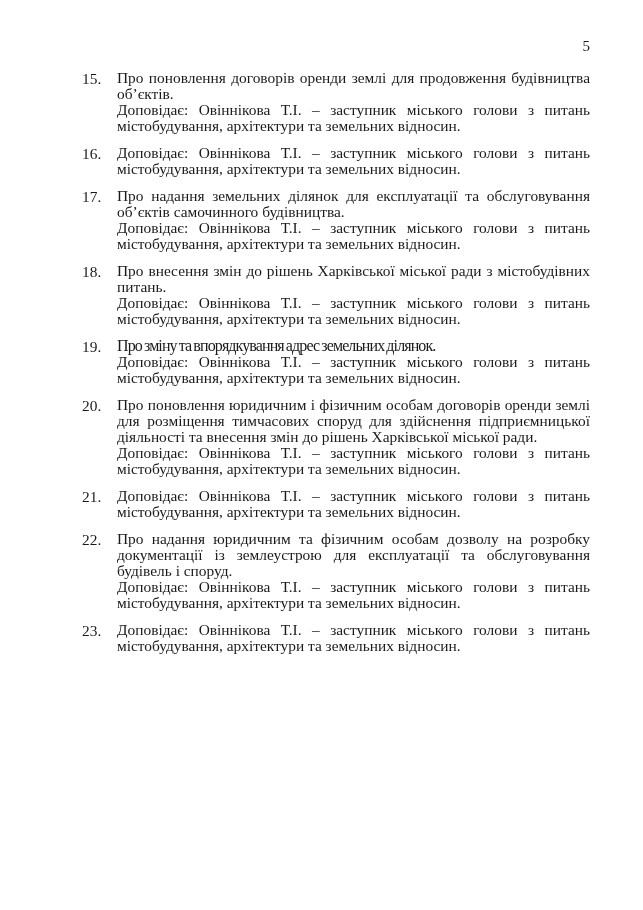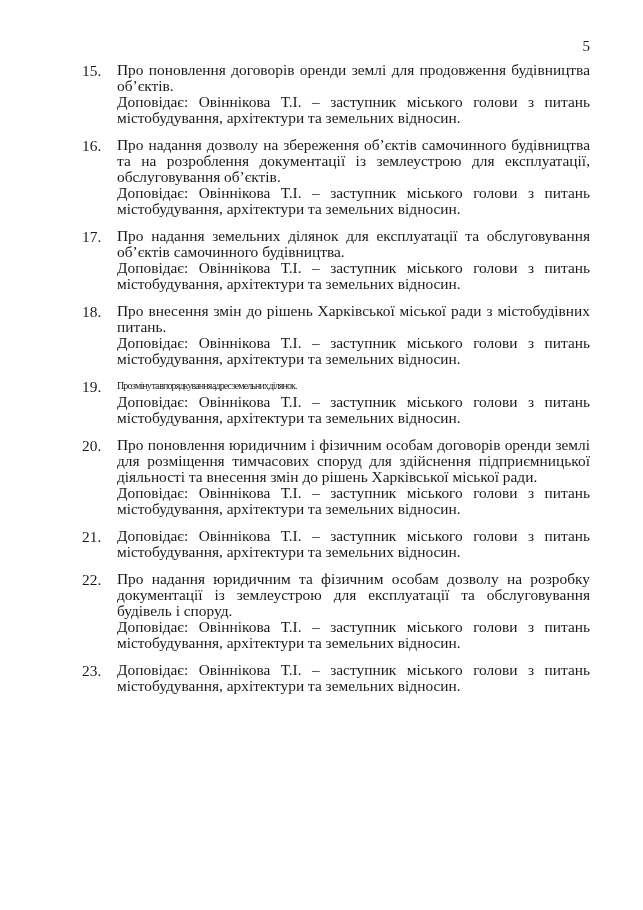--- a/index.html
+++ b/index.html
@@ -26,41 +26,42 @@
   }
   .agenda {
     position: absolute;
     top: 62px;
     left: 82px;
     width: 508px;
   }
   .agenda-item {
     display: flex;
     margin-bottom: 11px;
+    margin-top: 8px;
   }
   .item-num {
     width: 35px;
     flex: 0 0 35px;
     font-size: 15.4px;
     line-height: 17.6px;
   }
   .item-body {
     flex: 1;
     font-size: 15.4px;
     line-height: 16px;
   }
   .item-title, .item-speaker {
     display: block;
     text-align: justify;
     text-align-last: left;
   }
   .item-title.condensed {
     letter-spacing: -0.9px;
     word-spacing: -1px;
-    font-size: 10px;
+    font-size: 16px;
   }
   .item-speaker {
     text-align: justify;
   }
   .item-speaker .line1 {
     display: block;
     text-align: justify;
     text-align-last: justify;
   }
   .item-speaker .line2 {
@@ -81,21 +82,20 @@
       <span class="item-speaker">
         <span class="line1">Доповідає: Овіннікова Т.І. – заступник міського голови з питань</span>
         <span class="line2">містобудування, архітектури та земельних відносин.</span>
       </span>
     </div>
   </div>
 
   <div class="agenda-item">
     <div class="item-num">16.</div>
     <div class="item-body">
-      <span class="item-title">Про надання дозволу на збереження об’єктів самочинного будівництва та на розроблення документації із землеустрою для експлуатації, обслуговування об’єктів.</span>
       <span class="item-speaker">
         <span class="line1">Доповідає: Овіннікова Т.І. – заступник міського голови з питань</span>
         <span class="line2">містобудування, архітектури та земельних відносин.</span>
       </span>
     </div>
   </div>
 
   <div class="agenda-item">
     <div class="item-num">17.</div>
     <div class="item-body">

